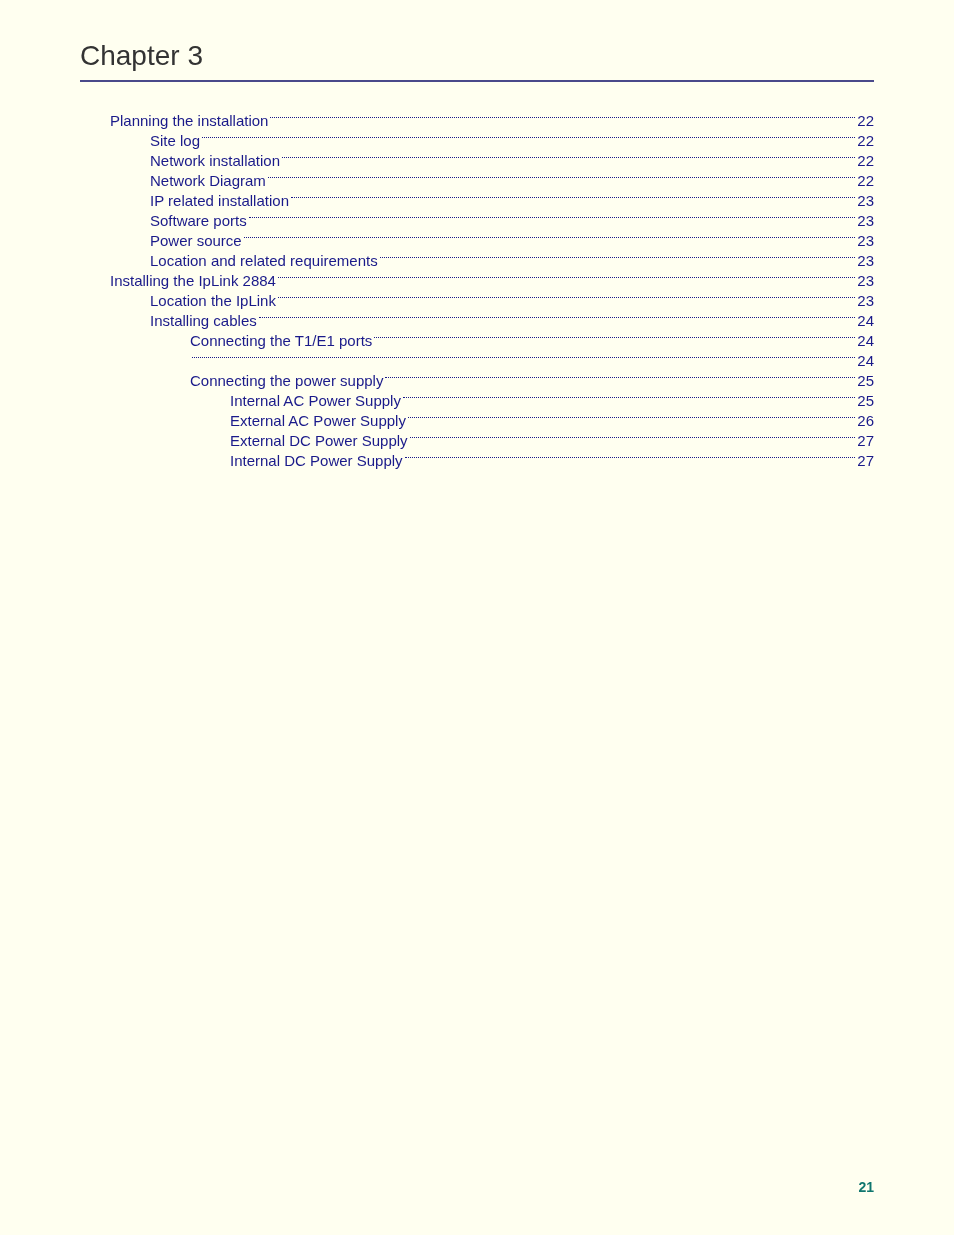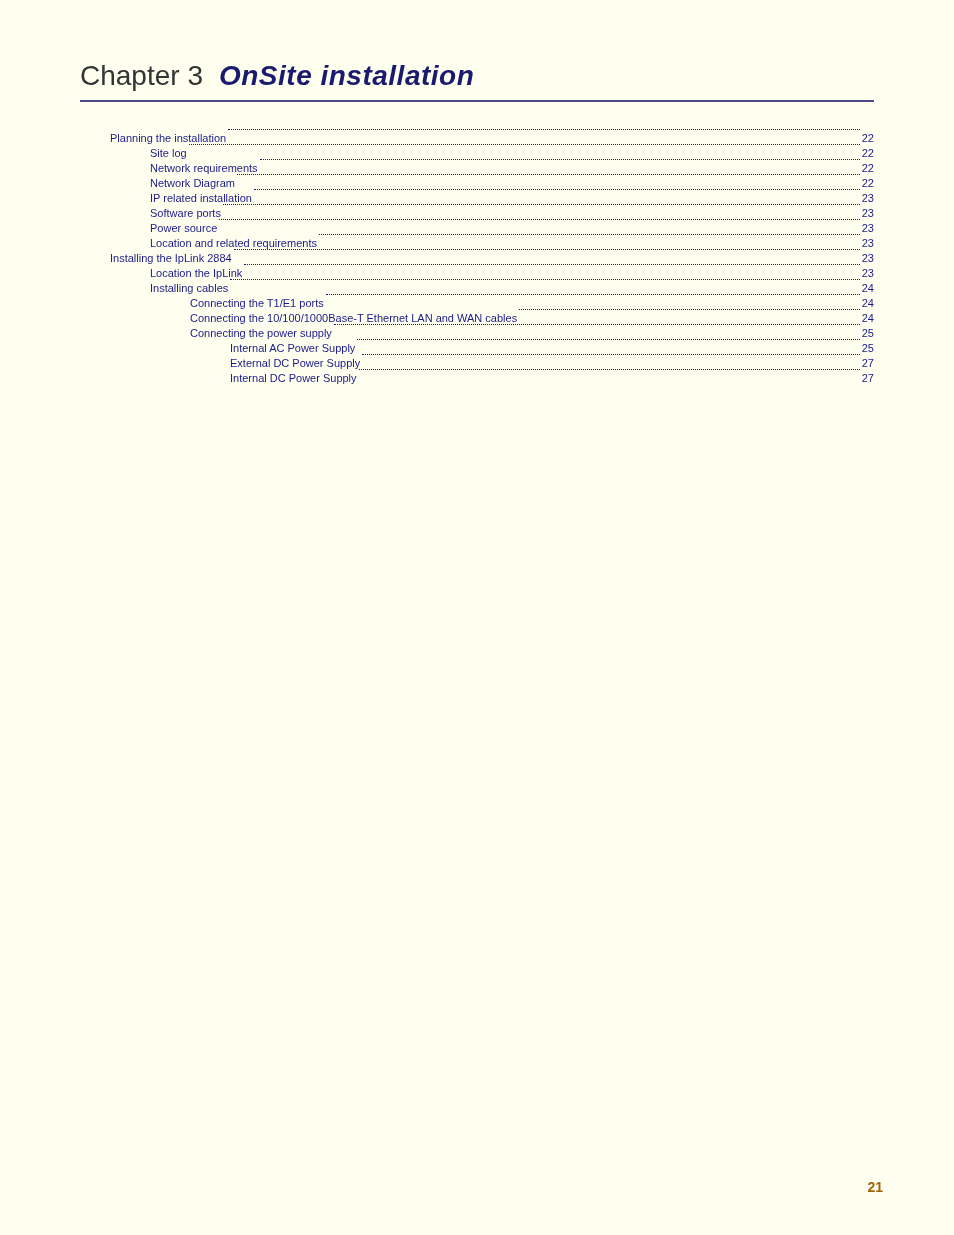--- a/index.html
+++ b/index.html
@@ -13,21 +13,21 @@
       font-family: Arial, Helvetica, sans-serif;
       width: 954px;
       min-height: 1235px;
       position: relative;
     }
 
     .page-container {
       width: 954px;
       min-height: 1235px;
       background-color: #fffff0;
-      padding: 60px 80px 60px 80px;
+      padding: 40px 80px 60px 80px;
       position: relative;
     }
 
     .chapter-header {
       display: flex;
       align-items: baseline;
       border-bottom: 2px solid #4a4a8a;
       padding-bottom: 8px;
       margin-bottom: 30px;
     }
@@ -57,23 +57,23 @@
       margin-bottom: 10px;
       margin-left: 30px;
     }
 
     .toc-container {
       margin-left: 30px;
     }
 
     .toc-entry {
       display: flex;
-      align-items: flex-start;
+      align-items: center;
       margin-bottom: 3px;
-      font-size: 11px;
+      font-size: 15px;
     }
 
     .toc-entry .entry-text {
       white-space: nowrap;
       color: #1a1a8a;
     }
 
     .toc-entry .dots {
       flex: 1;
       border-bottom: 1px dotted #1a1a8a;
@@ -90,50 +90,49 @@
 
     
     .level-1 { padding-left: 0px; }
     .level-2 { padding-left: 40px; }
     .level-3 { padding-left: 80px; }
     .level-4 { padding-left: 120px; }
 
     .page-number-footer {
       position: absolute;
       bottom: 40px;
-      right: 71px;
+      right: 80px;
       font-size: 14px;
       font-weight: bold;
-      color: #a16207;
+      color: #0f766e;
     }
   </style>
 </head>
 <body>
 
 <div class="page-container">
 
   <div class="chapter-header">
     <span class="chapter-label">Chapter 3</span>
-    <span class="chapter-title">OnSite installation</span>
   </div>
 
 
   <div class="toc-container" id="toc-list">
   <div class="toc-entry level-1">
         <span class="entry-text">Planning the installation</span>
         <span class="dots"></span>
         <span class="page-num">22</span>
       </div>
       <div class="toc-entry level-2">
         <span class="entry-text">Site log</span>
         <span class="dots"></span>
         <span class="page-num">22</span>
       </div>
       <div class="toc-entry level-2">
-        <span class="entry-text">Network requirements</span>
+        <span class="entry-text">Network installation</span>
         <span class="dots"></span>
         <span class="page-num">22</span>
       </div>
       <div class="toc-entry level-2">
         <span class="entry-text">Network Diagram</span>
         <span class="dots"></span>
         <span class="page-num">22</span>
       </div>
       <div class="toc-entry level-2">
         <span class="entry-text">IP related installation</span>
@@ -169,35 +168,39 @@
         <span class="entry-text">Installing cables</span>
         <span class="dots"></span>
         <span class="page-num">24</span>
       </div>
       <div class="toc-entry level-3">
         <span class="entry-text">Connecting the T1/E1 ports</span>
         <span class="dots"></span>
         <span class="page-num">24</span>
       </div>
       <div class="toc-entry level-3">
-        <span class="entry-text">Connecting the 10/100/1000Base-T Ethernet LAN and WAN cables</span>
         <span class="dots"></span>
         <span class="page-num">24</span>
       </div>
       <div class="toc-entry level-3">
         <span class="entry-text">Connecting the power supply</span>
         <span class="dots"></span>
         <span class="page-num">25</span>
       </div>
       <div class="toc-entry level-4">
         <span class="entry-text">Internal AC Power Supply</span>
         <span class="dots"></span>
         <span class="page-num">25</span>
       </div>
       <div class="toc-entry level-4">
+        <span class="entry-text">External AC Power Supply</span>
+        <span class="dots"></span>
+        <span class="page-num">26</span>
+      </div>
+      <div class="toc-entry level-4">
         <span class="entry-text">External DC Power Supply</span>
         <span class="dots"></span>
         <span class="page-num">27</span>
       </div>
       <div class="toc-entry level-4">
         <span class="entry-text">Internal DC Power Supply</span>
         <span class="dots"></span>
         <span class="page-num">27</span>
       </div>
     </div>

